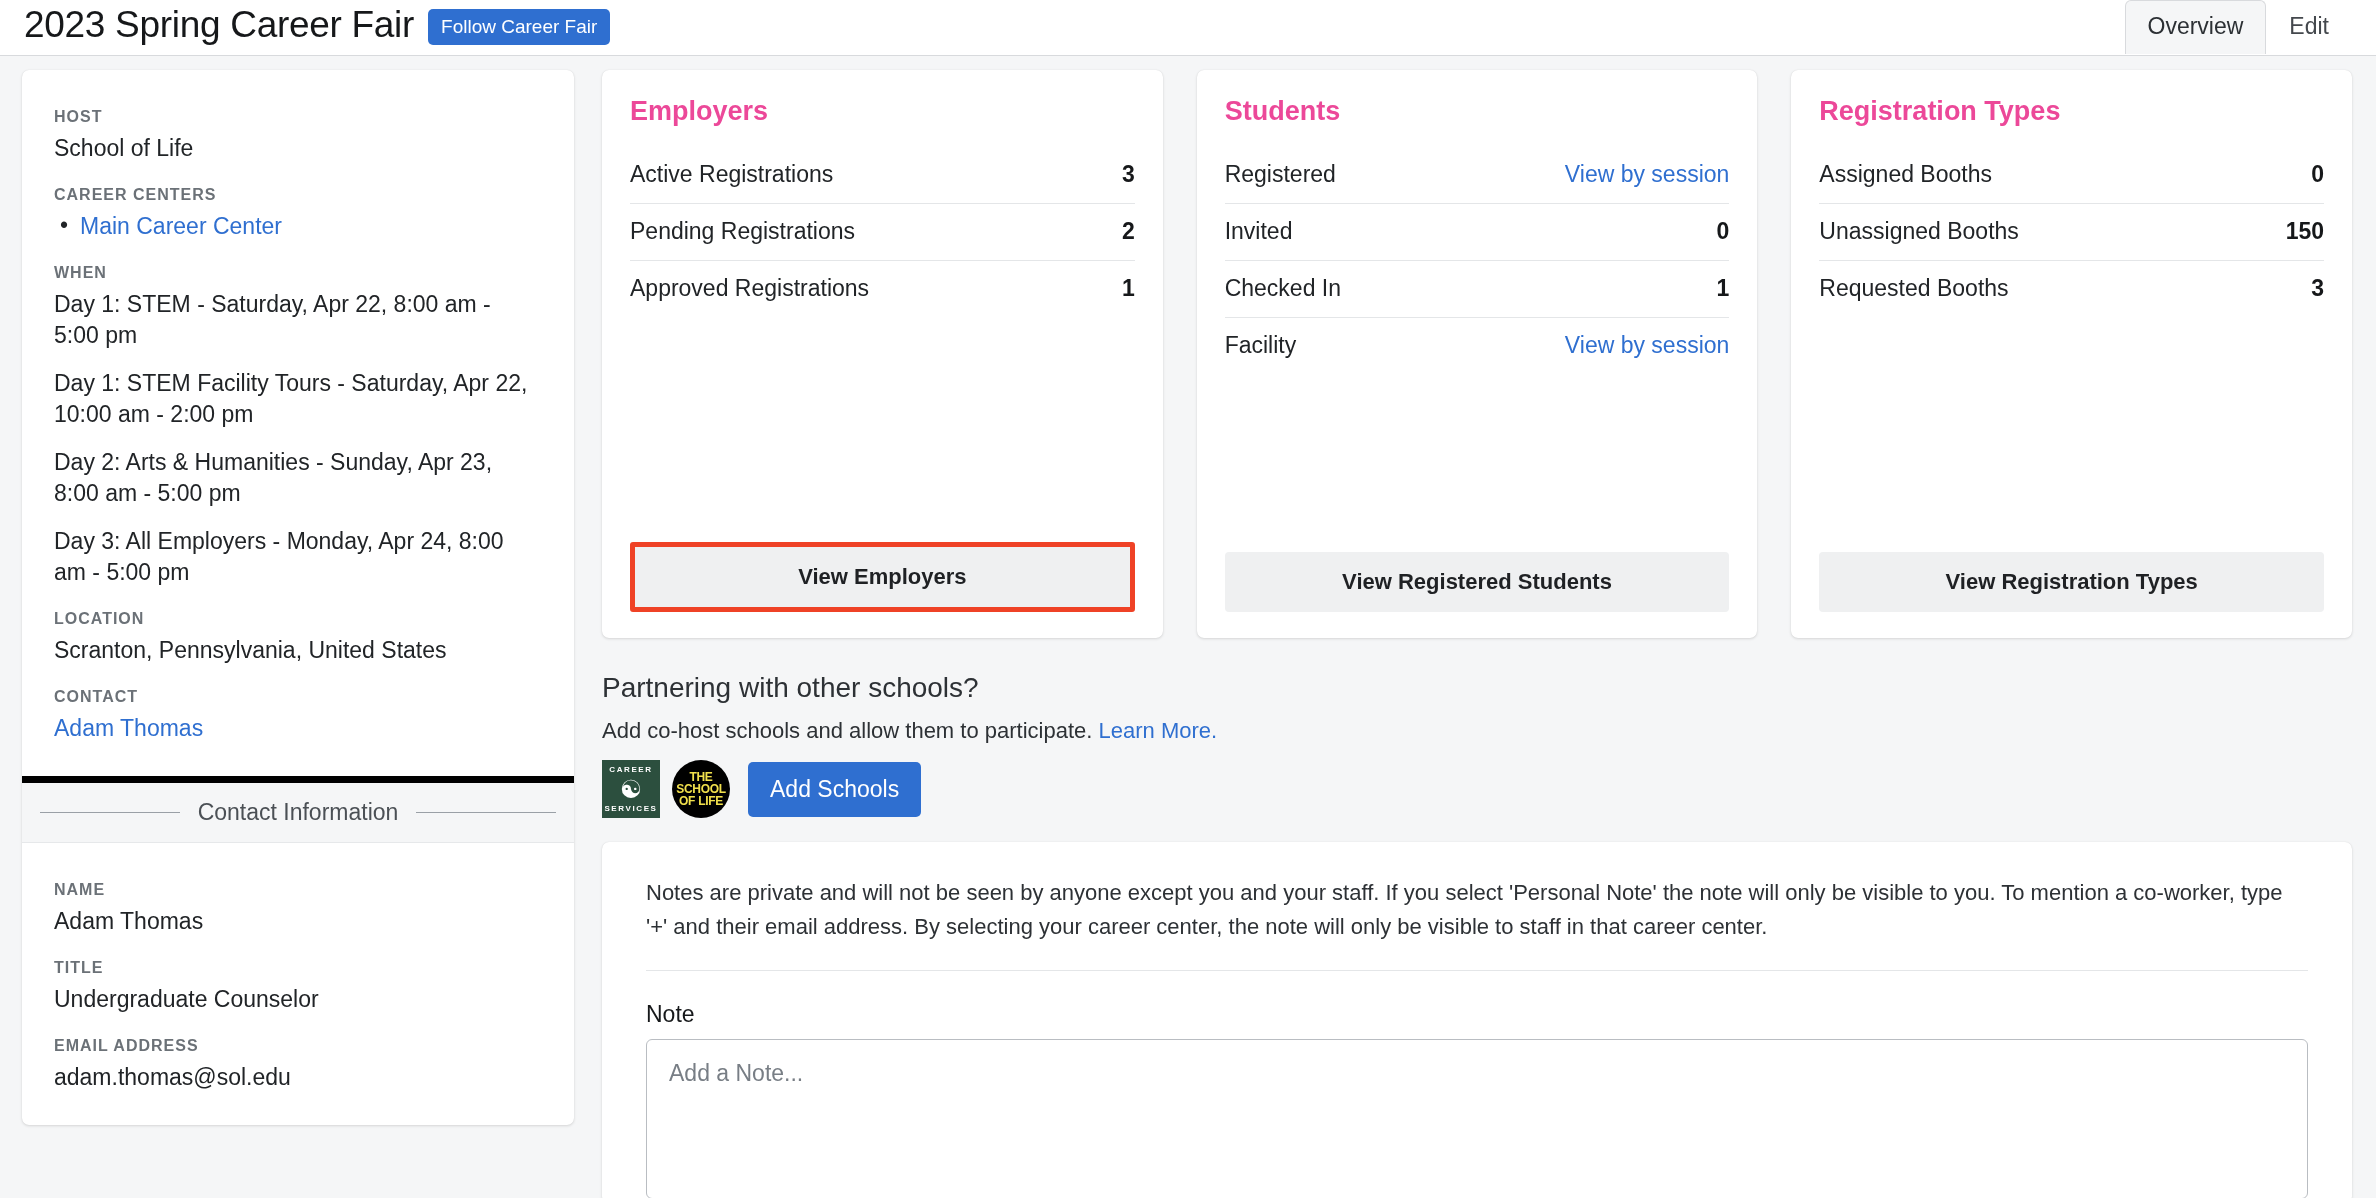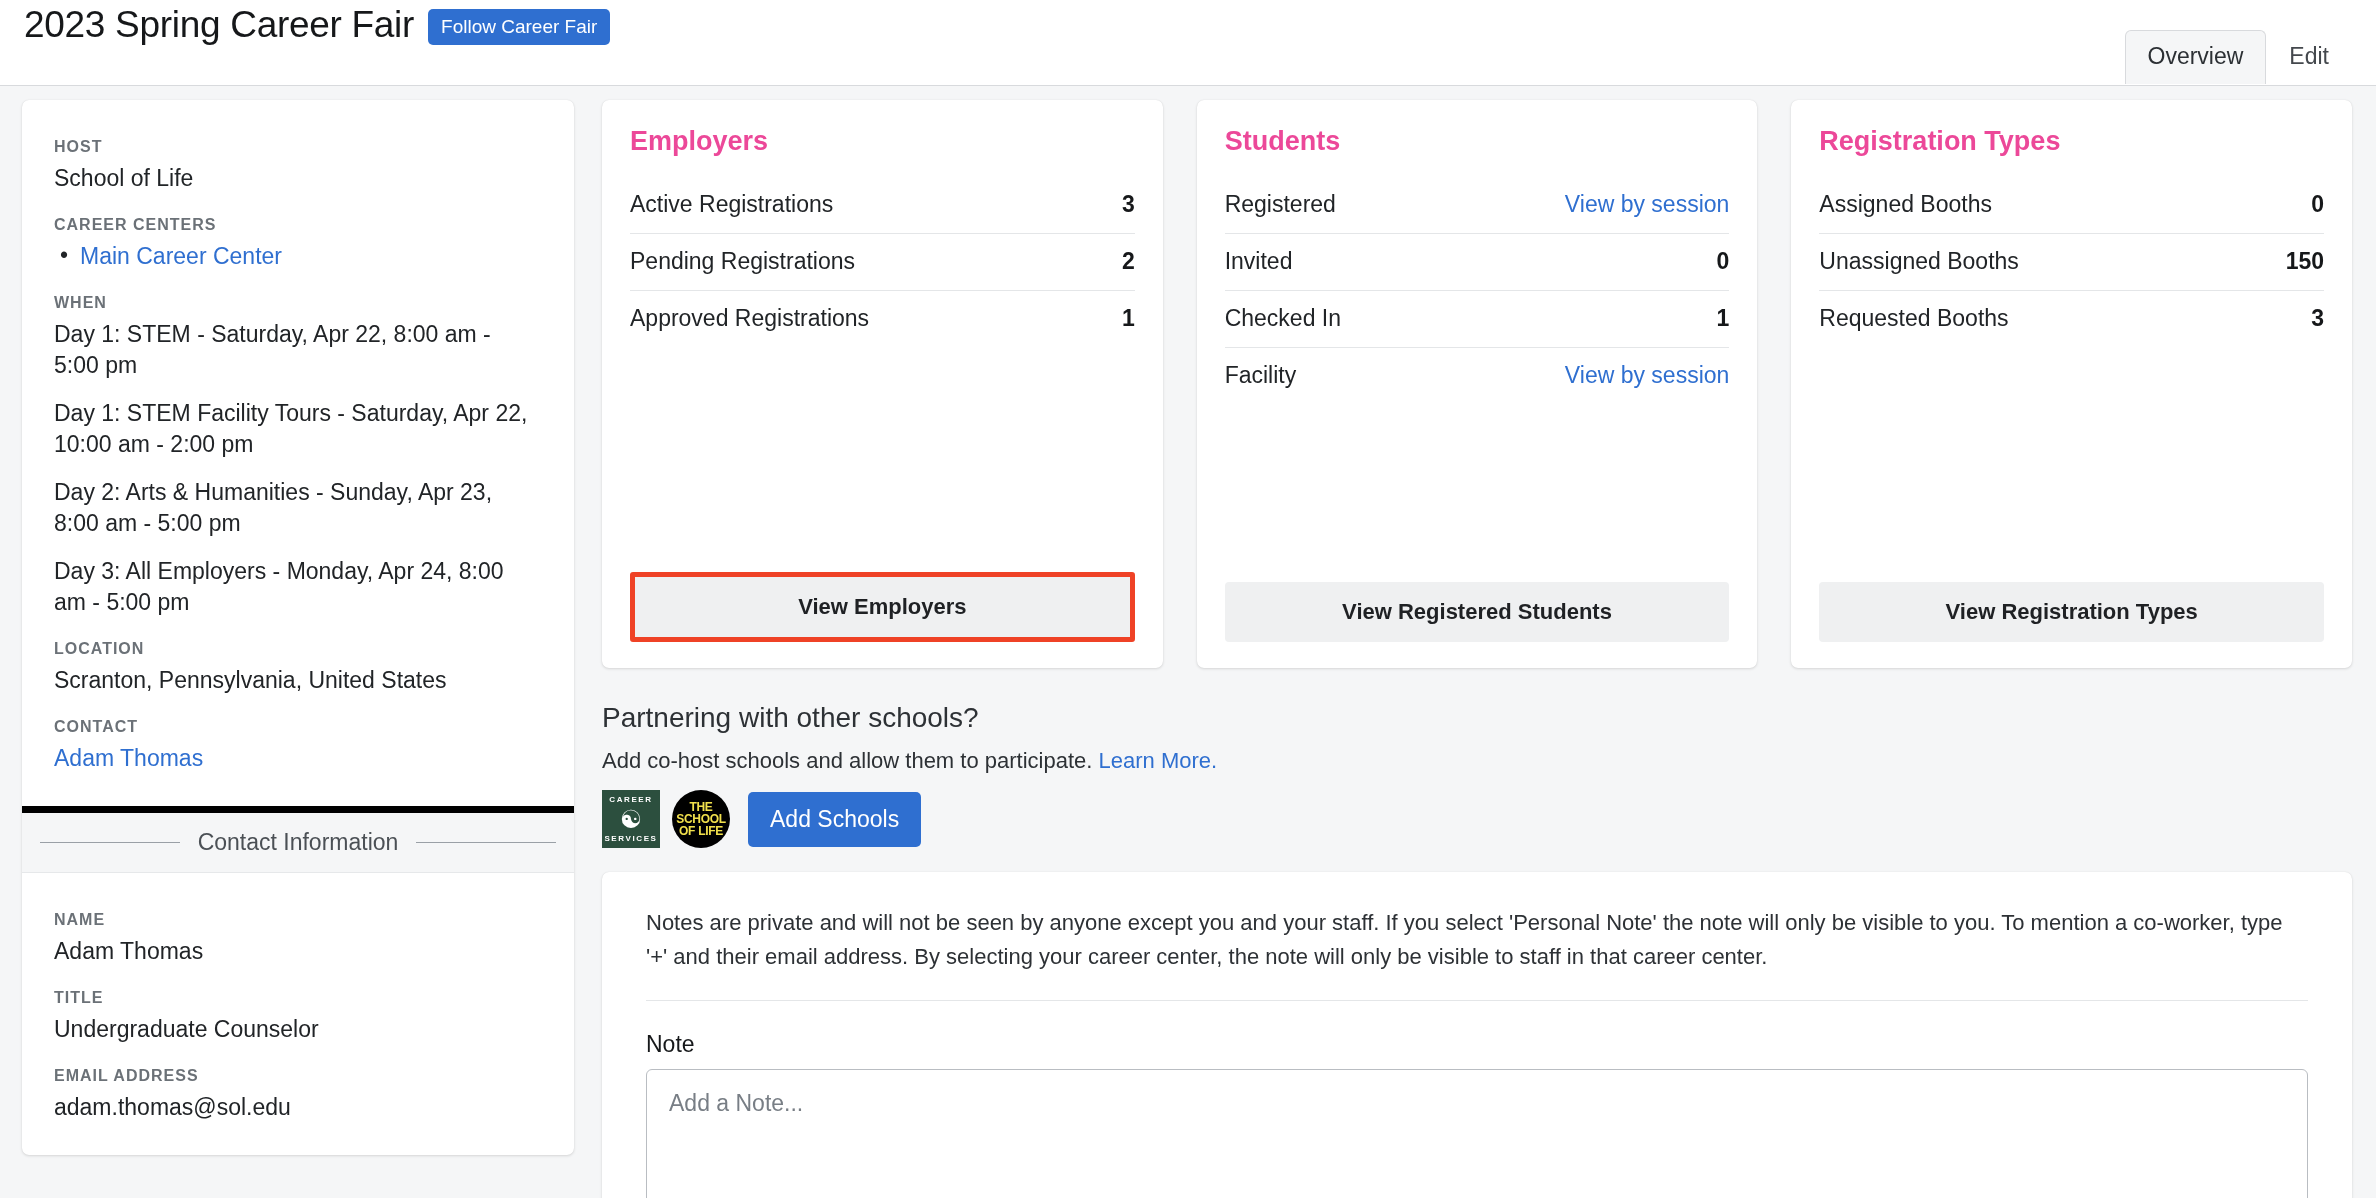--- a/index.html
+++ b/index.html
@@ -7,21 +7,21 @@
     width: 2376px; height: 1198px;
     background: #f5f6f7;
     font-family: "Liberation Sans", sans-serif;
     color: #1f2124;
     overflow: hidden;
   }
 
   
   .header {
     position: relative;
-    height: 86px;
+    height: 56px;
     background: #ffffff;
     border-bottom: 1px solid #d8dadd;
     display: flex;
     align-items: flex-start;
   }
   .header-left {
     display: flex;
     align-items: center;
     gap: 14px;
     padding: 2px 0 0 24px;

